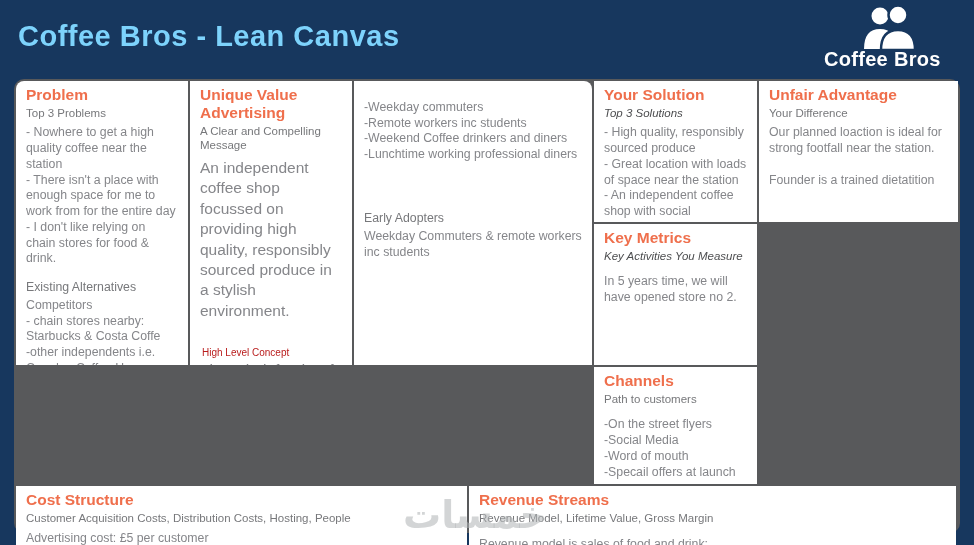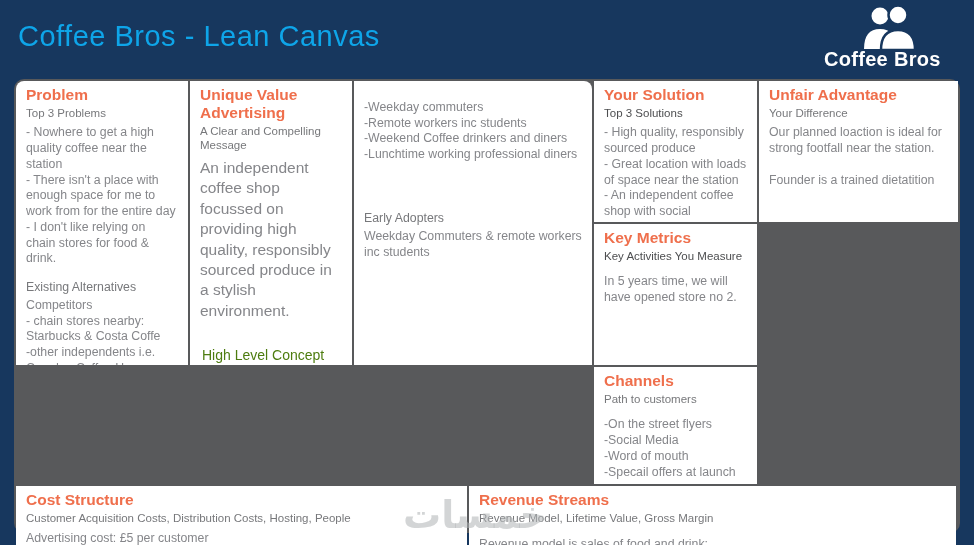--- a/index.html
+++ b/index.html
@@ -7,21 +7,21 @@
     width: 974px; height: 545px;
     background: #17375e;
     font-family: "Liberation Sans", sans-serif;
     position: relative;
     overflow: hidden;
   }
 
   
   .header-title {
     position: absolute; left: 18px; top: 20px;
-    font-size: 29px; font-weight: normal; color: #0ea5e9;
+    font-size: 29px; font-weight: bold; color: #7dd3fc;
     letter-spacing: 0.5px;
   }
   .logo {
     position: absolute; right: 20px; top: 5px;
     width: 130px; text-align: left;
   }
   .logo-icon { display: block; margin: 0 auto; }
   .logo-text {
     color: #ffffff; font-weight: bold; font-size: 20px;
     margin-top: -3px; letter-spacing: 0.3px;
@@ -63,33 +63,33 @@
   
   .box-title {
     margin: 0 0 2px 0;
     color: #ef6f4c;
     font-size: 15.5px; font-weight: bold;
   }
   .subtitle {
     margin: 0 0 5px 0;
     color: #77787b; font-size: 11.5px; line-height: 1.25;
   }
-  .subtitle.dark { color: #4d4e50; }
+  .subtitle.dark { color: #4d4e50; font-style: italic; }
   .subtitle.gap-after { margin-bottom: 11px; }
   .body {
     margin: 0;
     color: #85868a; font-size: 12.3px; line-height: 1.28;
     white-space: pre-line;
   }
   .label-gray {
     margin: 13px 0 4px 0;
     color: #77787b; font-size: 12.3px;
   }
   .uvp-body { font-size: 15.5px; line-height: 1.32; }
-  .concept-label { margin: 26px 0 2px 2px; color: #4d7c0f; font-size: 14px; }
+  .concept-label { margin: 26px 0 2px 2px; color: #b91c1c; font-size: 10px; }
   .concept-body { font-size: 15.5px; line-height: 1.3; }
   .cs-body { margin-top: 14px; }
   .adopters-body { margin-top: 3px; }
 
   
   .watermark {
     position: absolute; left: 403px; top: 496px;
     font-family: "DejaVu Sans", sans-serif;
     font-size: 38px; font-weight: bold;
     color: rgba(175, 178, 181, 0.55);

